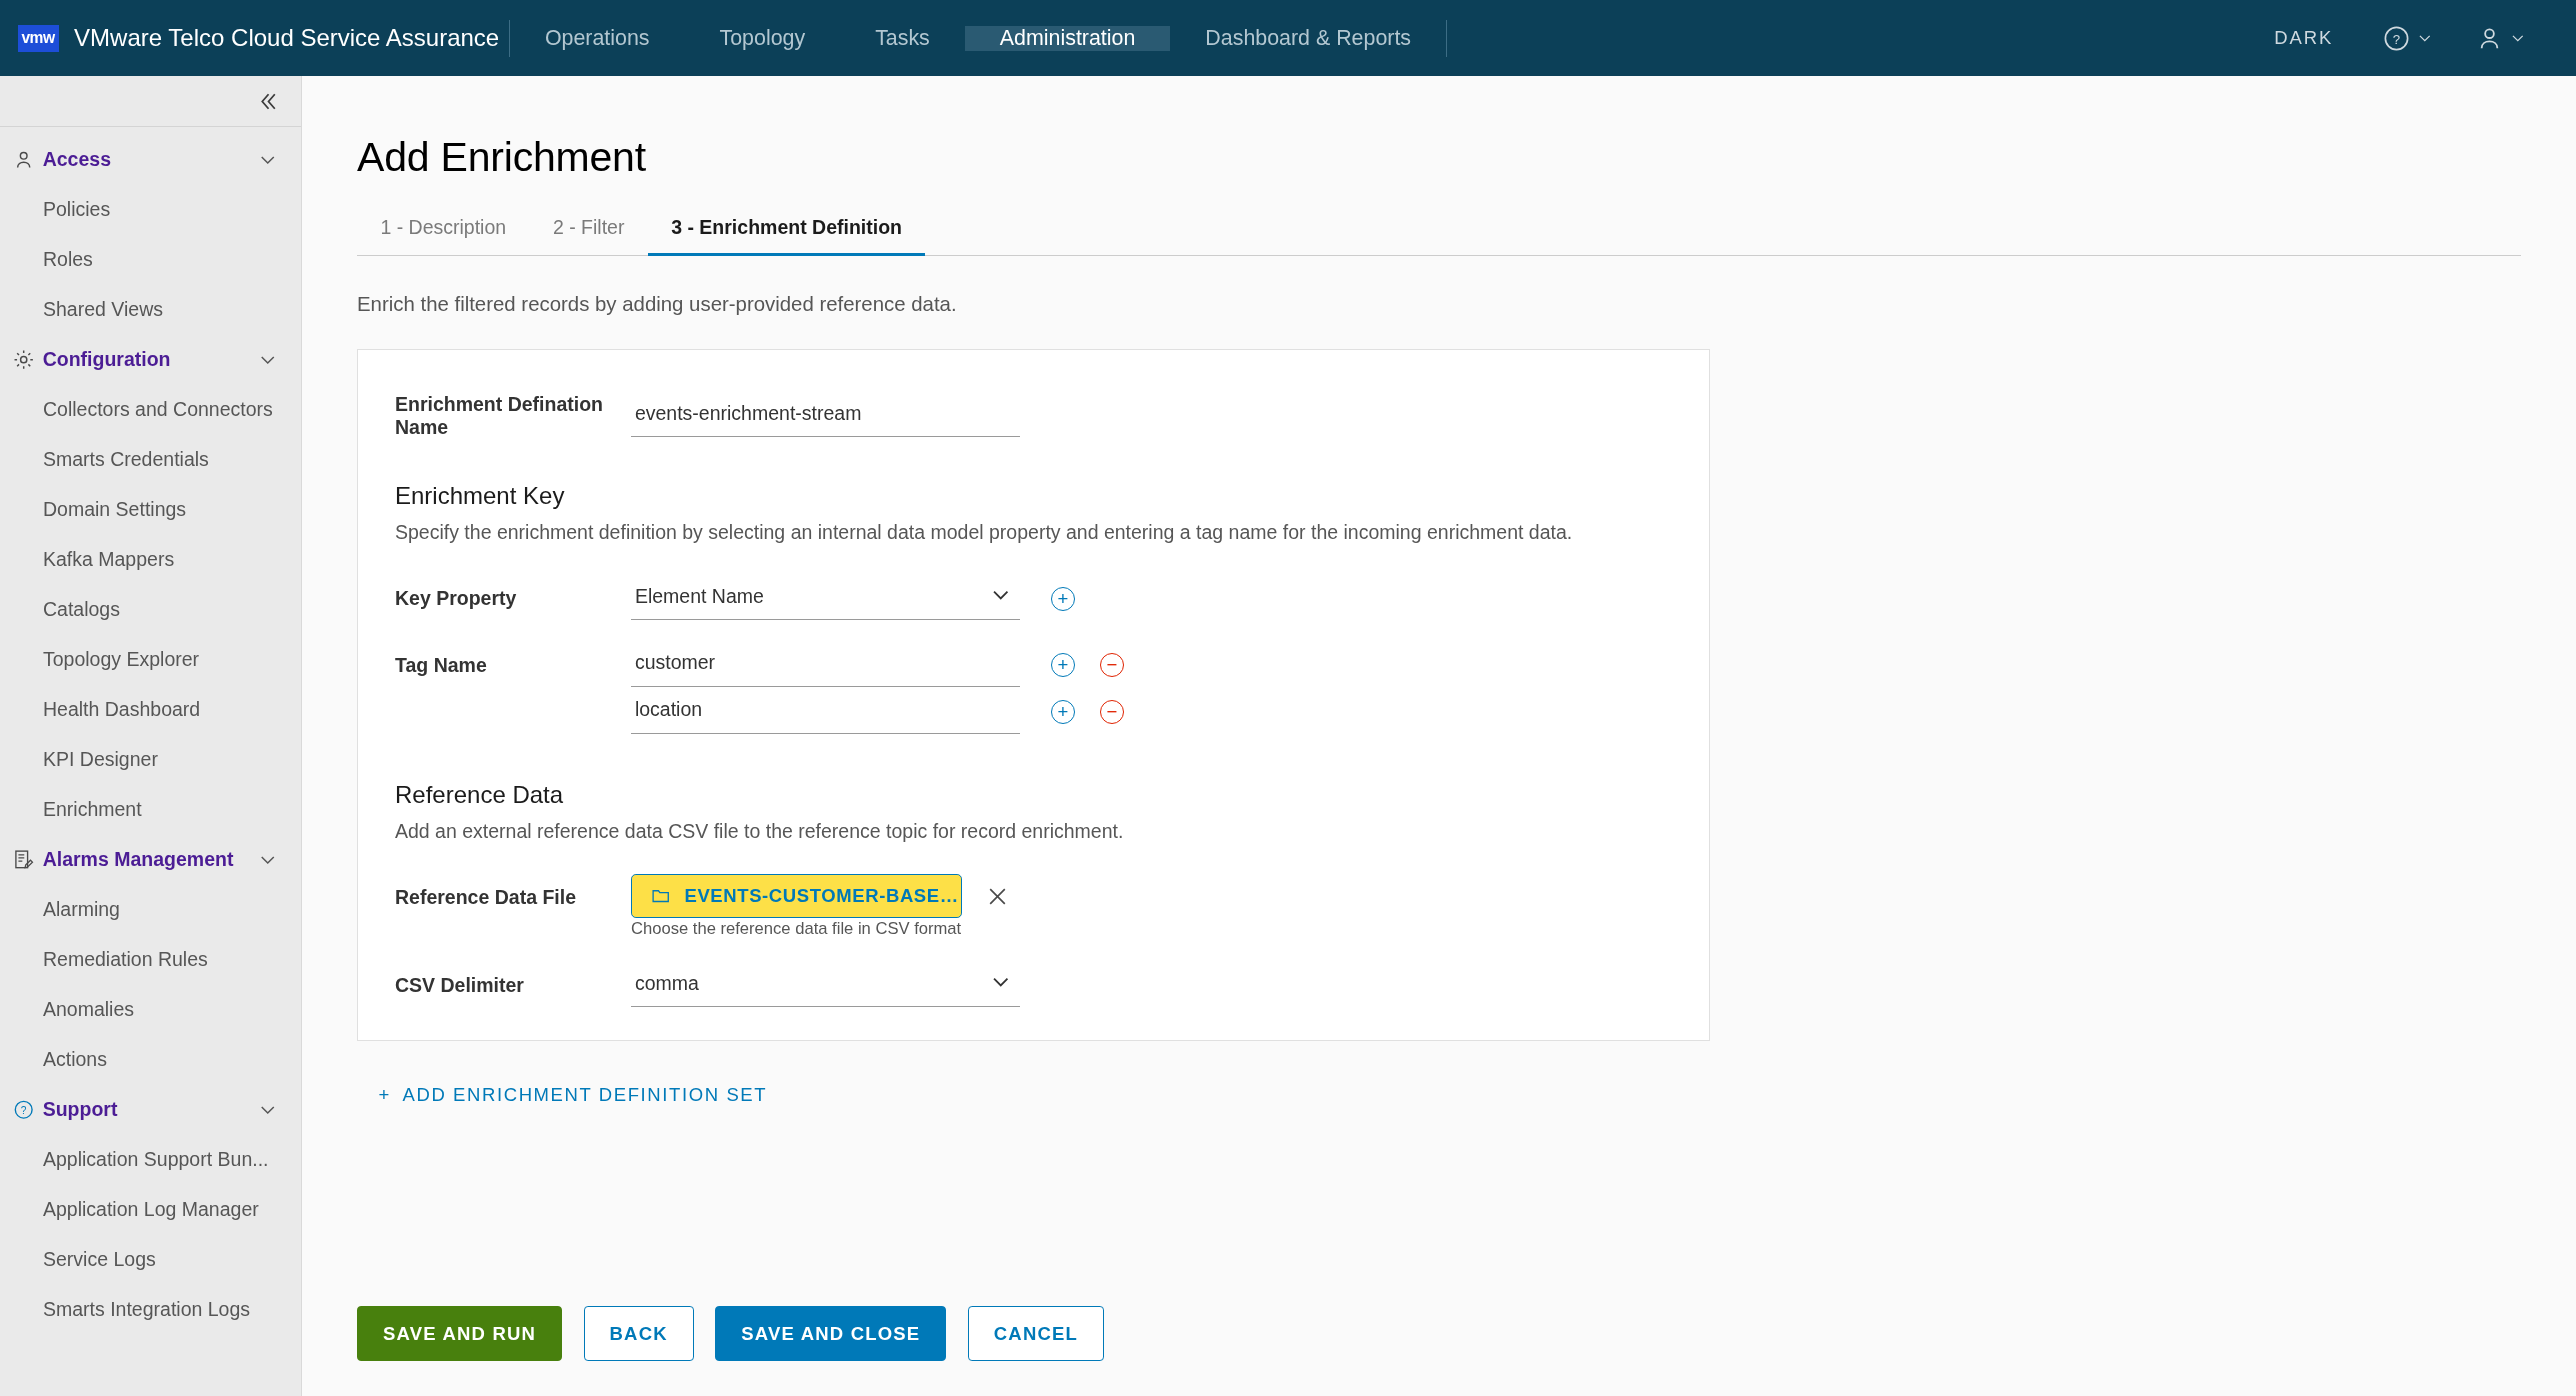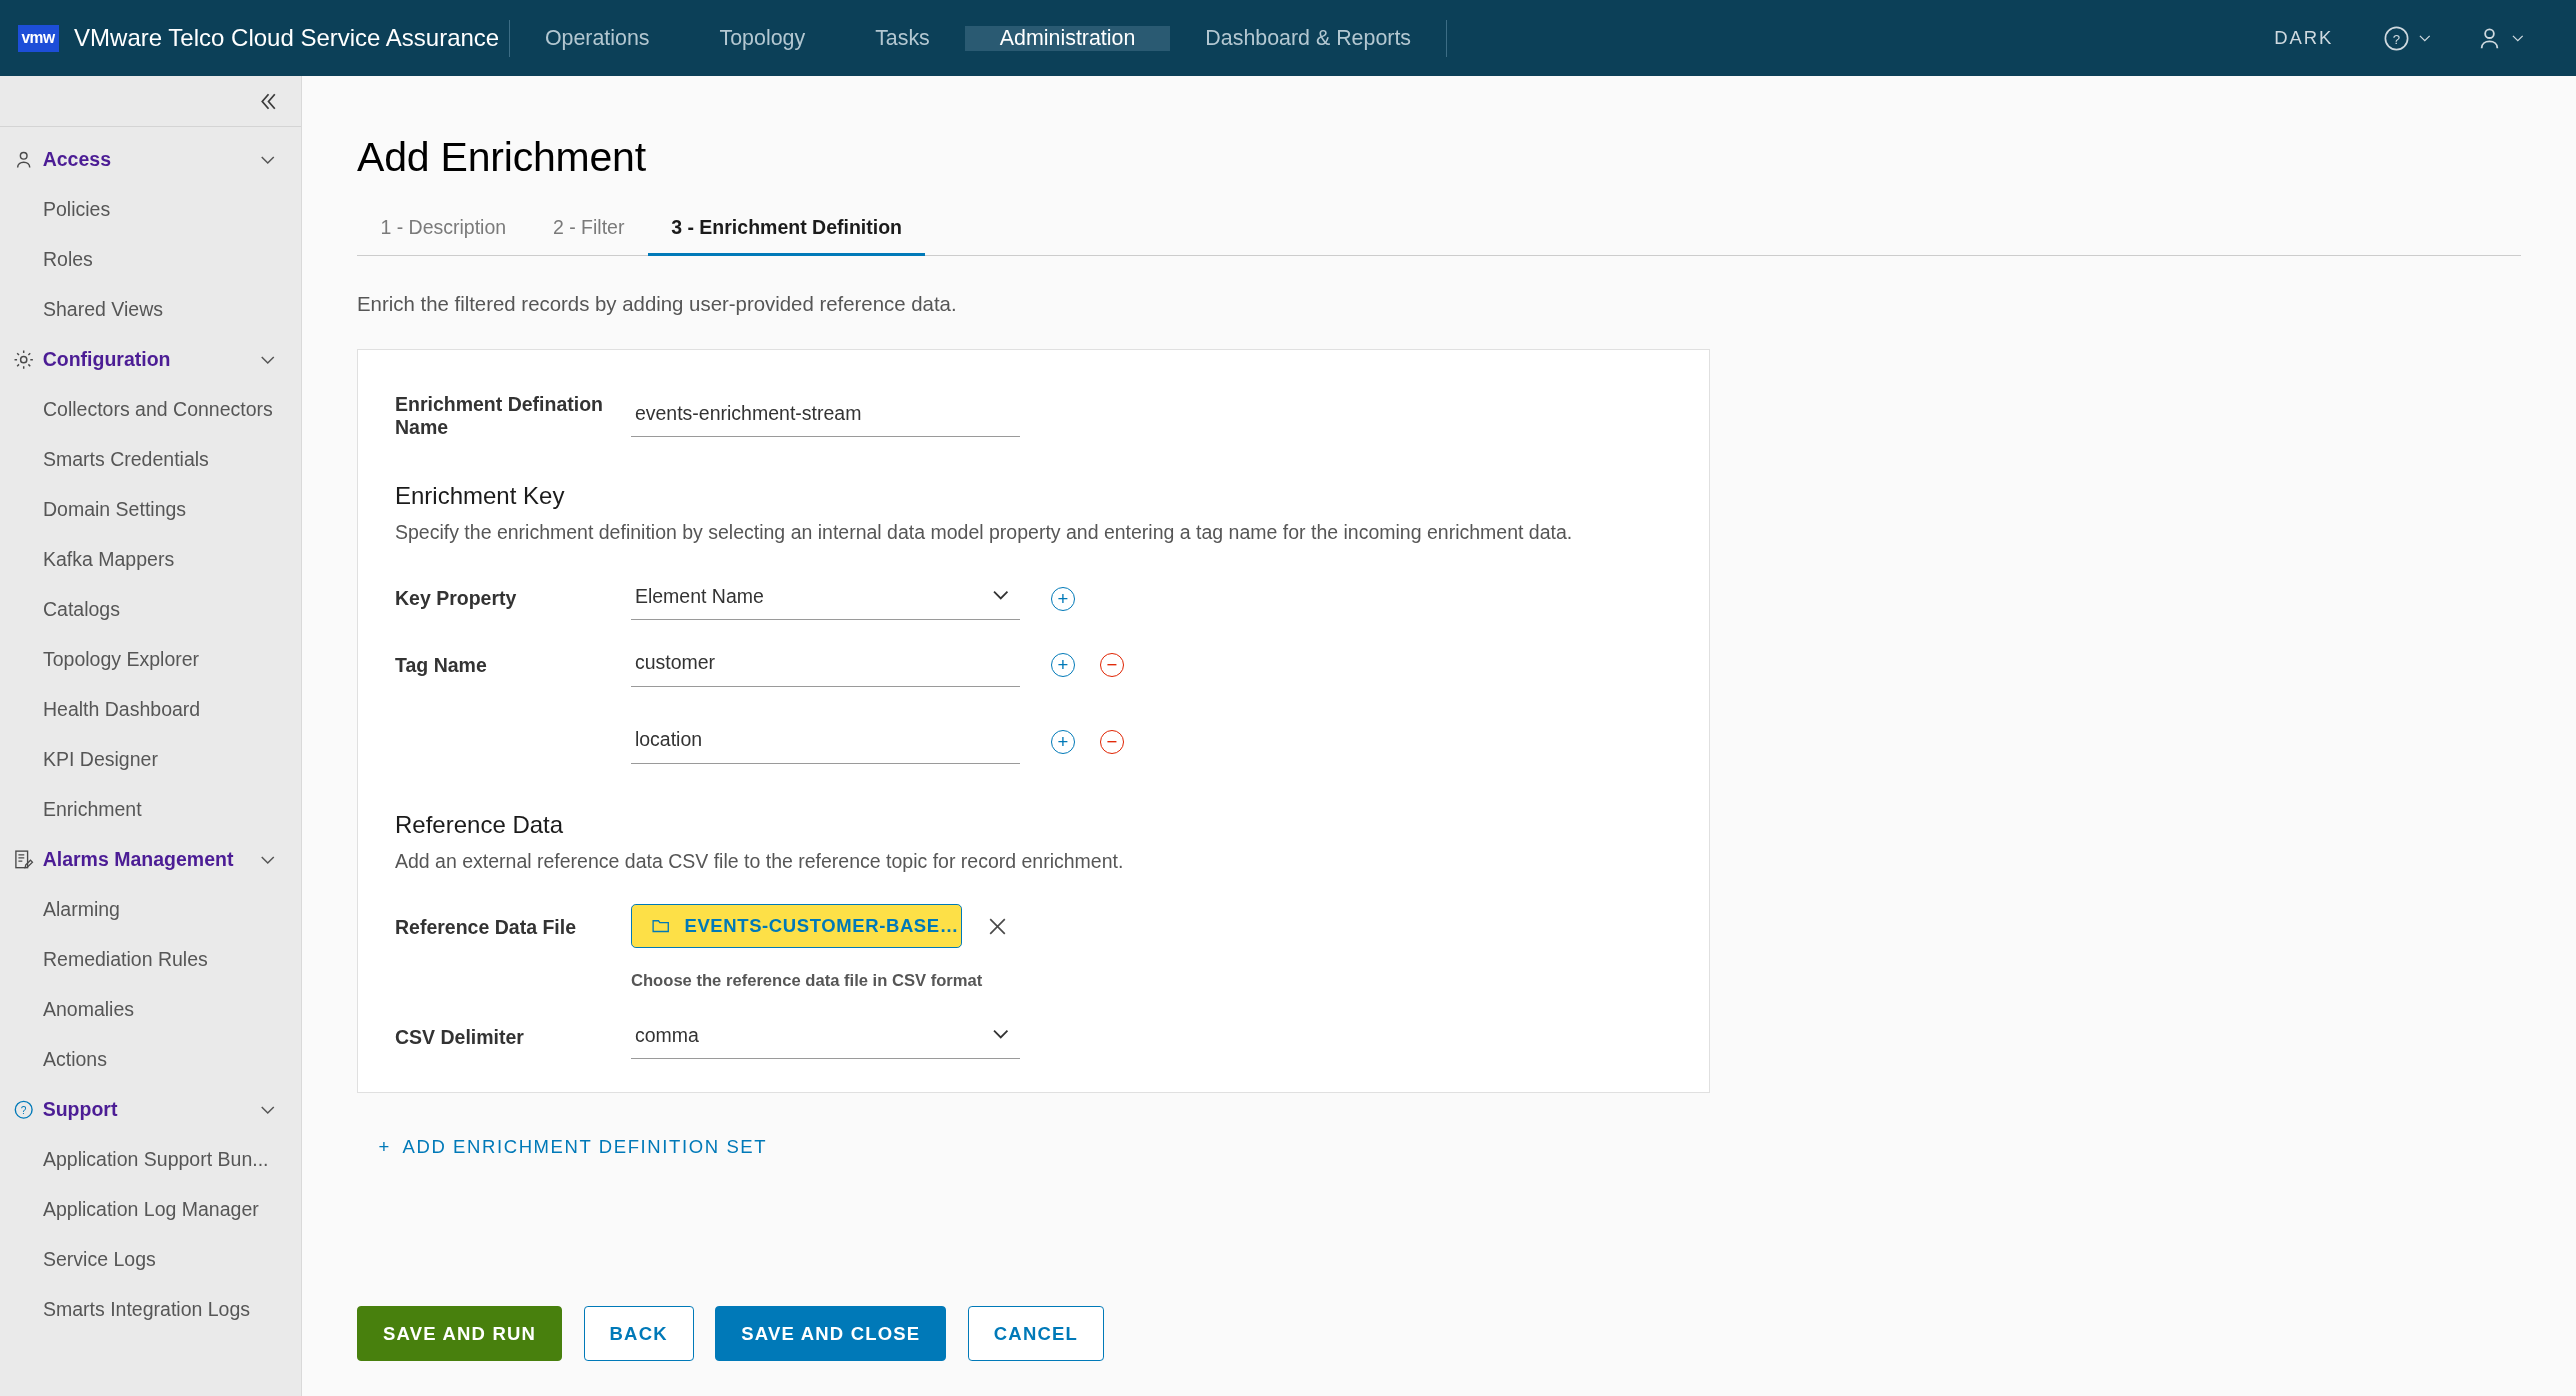--- a/index.html
+++ b/index.html
@@ -134,21 +134,21 @@
   .circ-btn.minus { border-color: #e02200; color: #e02200; }
 
   .file-chip {
     display: inline-flex; align-items: center; gap: 13.6px;
     border: 1px solid #0079b8; border-radius: 4.9px;
     padding: 9.7px 17.5px; color: #0079b8; background: #fde047;
     font-size: 18.5px; font-weight: bold; letter-spacing: 0.6px; cursor: pointer;
     max-width: 331px; white-space: nowrap; overflow: hidden;
   }
   .chip-x { font-size: 25px; color: #4a4a4a; margin-left: 23.4px; cursor: pointer; line-height: 1; }
-  .helper-text { font-size: 16.6px; color: #565656; margin-top: 23px; font-weight: bold; }
+  .helper-text { font-size: 16.6px; color: #565656; margin-top: 1px; }
 
   .add-set-link {
     margin-top: 43px; display: inline-flex; align-items: center; gap: 11.7px;
     color: #0079b8; font-size: 18.5px; letter-spacing: 1.6px; cursor: pointer;
     padding-left: 21.4px; font-weight: 500;
   }
 
   .footer-bar { padding: 0 0 35px 55px; display: flex; gap: 21.4px; align-items: center; }
   .btn {
     height: 55px; padding: 0 25px; border-radius: 3.9px;
@@ -363,21 +363,21 @@
               <div class="form-label">Tag Name</div>
               <div class="field-wrap">
                 <input class="underline-input" type="text" value="customer" style="">
               </div>
               <div class="row-btns">
                 <div class="circ-btn">+</div>
                 <div class="circ-btn minus">−</div>
               </div>
             </div>
 
-            <div class="form-row" style="margin-top:34px">
+            <div class="form-row" style="margin-top:4px">
               <div class="form-label"></div>
               <div class="field-wrap">
                 <input class="underline-input" type="text" value="location" style="">
               </div>
               <div class="row-btns">
                 <div class="circ-btn">+</div>
                 <div class="circ-btn minus">−</div>
               </div>
             </div>
           </div>

